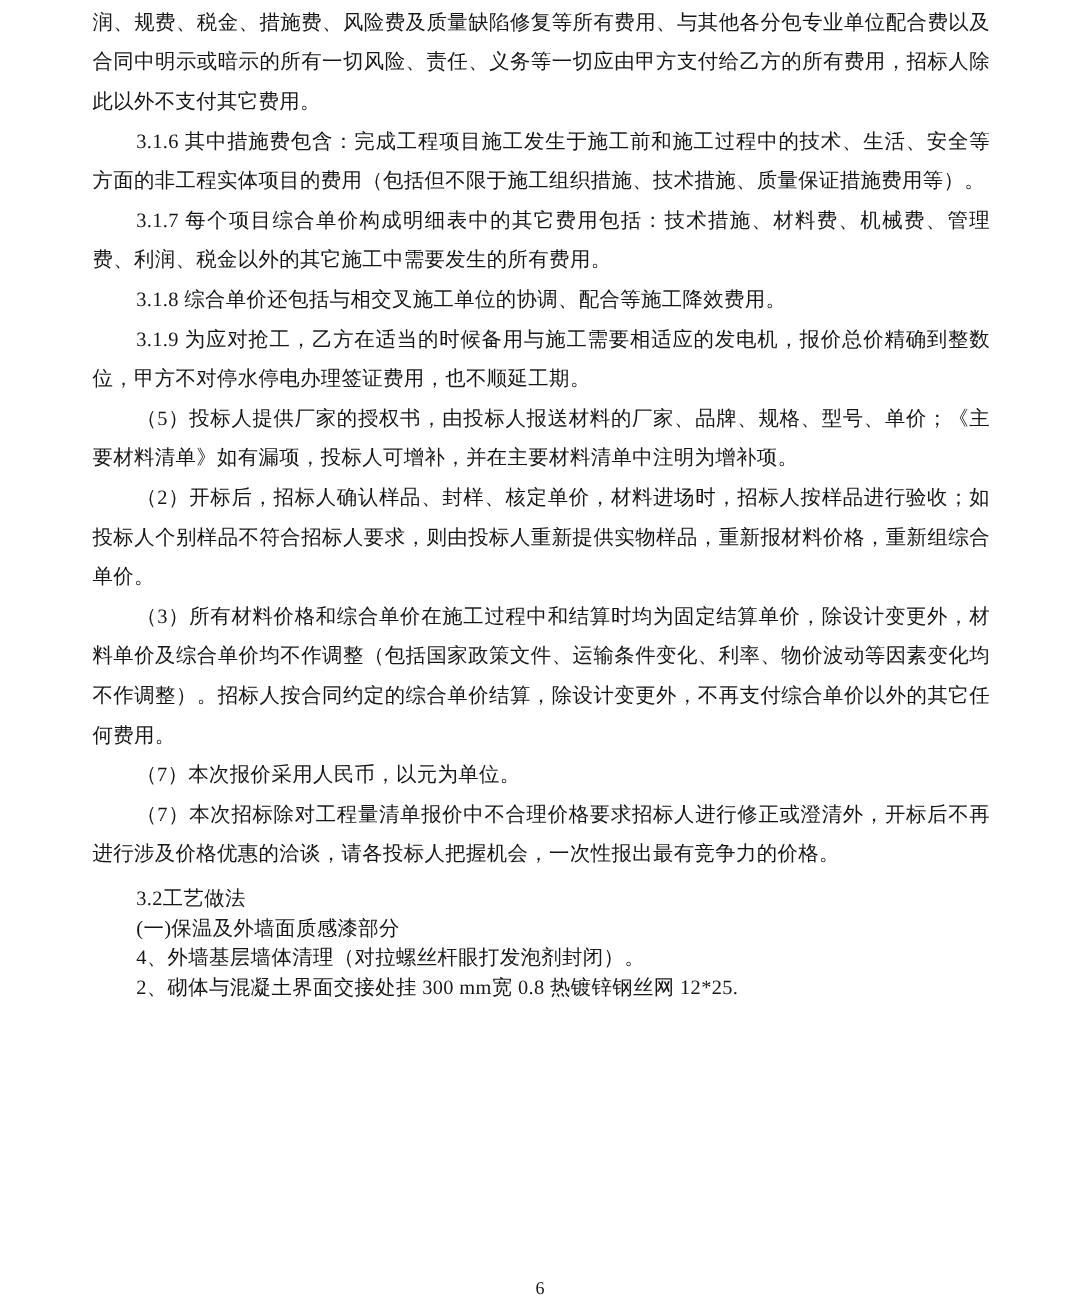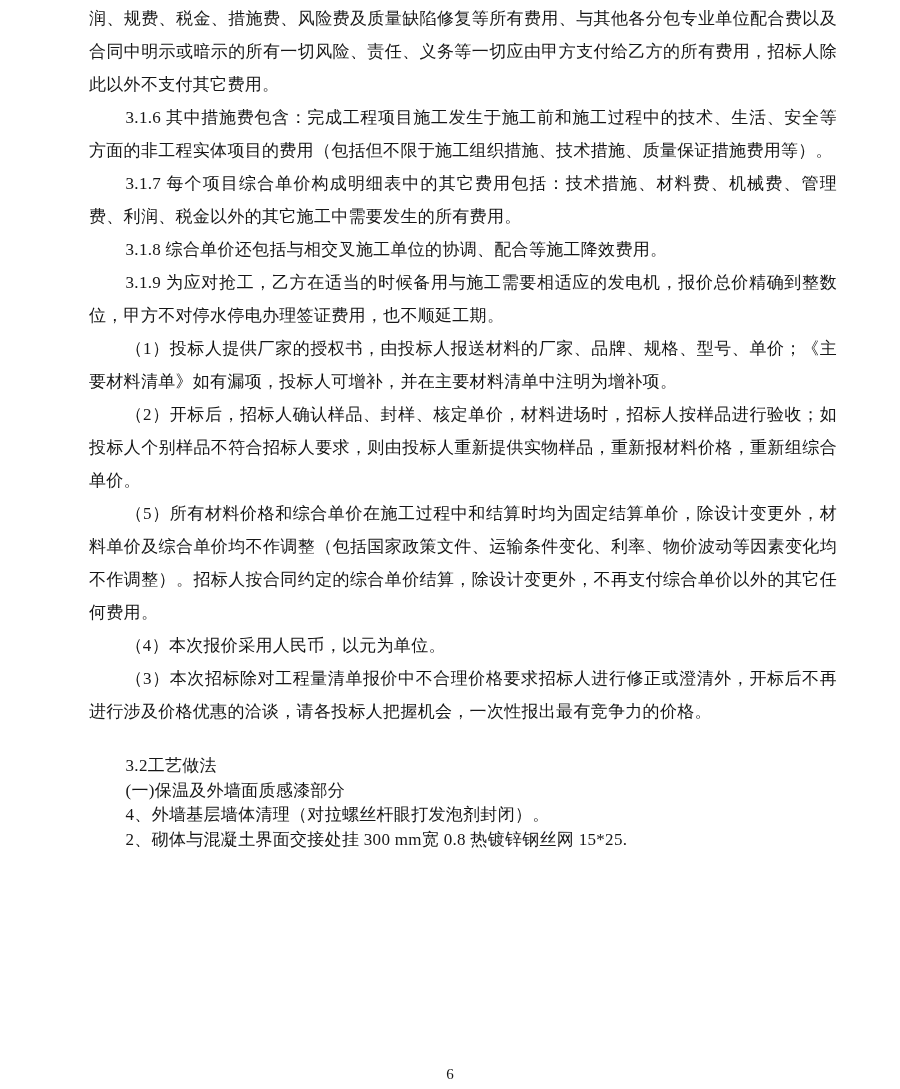--- a/index.html
+++ b/index.html
@@ -11,40 +11,40 @@
     position: relative;
     width: 900px;
     height: 1089px;
     background: #ffffff;
     overflow: hidden;
     font-family: "Liberation Serif", "DejaVu Serif", serif;
     color: #161616;
   }
   .doc-body {
     position: absolute;
-    left: 89px;
+    left: 77px;
     top: 2px;
     width: 748px;
   }
   .para {
     margin: 0;
     font-size: 17px;
     line-height: 33px;
     letter-spacing: 0.3px;
     text-align: justify;
     word-break: break-all;
   }
   .para-indent {
     text-indent: 2.15em;
   }
   .para-tight {
     line-height: 24.5px;
   }
   .para-body + .para-tight {
-    margin-top: 26px;
+    margin-top: 9px;
   }
   .page-footer {
     position: absolute;
     left: 0;
     right: 0;
     bottom: 7px;
     text-align: center;
     font-size: 15px;
     line-height: 16px;
     color: #161616;
@@ -53,24 +53,24 @@
 </head>
 <body>
 
 <div class="doc-page">
   <div class="doc-body" id="doc-body">
       <p class="para para-body">润、规费、税金、措施费、风险费及质量缺陷修复等所有费用、与其他各分包专业单位配合费以及合同中明示或暗示的所有一切风险、责任、义务等一切应由甲方支付给乙方的所有费用，招标人除此以外不支付其它费用。</p>
       <p class="para para-body para-indent">3.1.6 其中措施费包含：完成工程项目施工发生于施工前和施工过程中的技术、生活、安全等方面的非工程实体项目的费用（包括但不限于施工组织措施、技术措施、质量保证措施费用等）。</p>
       <p class="para para-body para-indent">3.1.7 每个项目综合单价构成明细表中的其它费用包括：技术措施、材料费、机械费、管理费、利润、税金以外的其它施工中需要发生的所有费用。</p>
       <p class="para para-body para-indent">3.1.8 综合单价还包括与相交叉施工单位的协调、配合等施工降效费用。</p>
       <p class="para para-body para-indent">3.1.9 为应对抢工，乙方在适当的时候备用与施工需要相适应的发电机，报价总价精确到整数位，甲方不对停水停电办理签证费用，也不顺延工期。</p>
-      <p class="para para-body para-indent">（1）投标人提供厂家的授权书，由投标人报送材料的厂家、品牌、规格、型号、单价；《主要材料清单》如有漏项，投标人可增补，并在主要材料清单中注明为增补项。</p>
+      <p class="para para-body para-indent">（5）投标人提供厂家的授权书，由投标人报送材料的厂家、品牌、规格、型号、单价；《主要材料清单》如有漏项，投标人可增补，并在主要材料清单中注明为增补项。</p>
       <p class="para para-body para-indent">（2）开标后，招标人确认样品、封样、核定单价，材料进场时，招标人按样品进行验收；如投标人个别样品不符合招标人要求，则由投标人重新提供实物样品，重新报材料价格，重新组综合单价。</p>
-      <p class="para para-body para-indent">（5）所有材料价格和综合单价在施工过程中和结算时均为固定结算单价，除设计变更外，材料单价及综合单价均不作调整（包括国家政策文件、运输条件变化、利率、物价波动等因素变化均不作调整）。招标人按合同约定的综合单价结算，除设计变更外，不再支付综合单价以外的其它任何费用。</p>
-      <p class="para para-body para-indent">（4）本次报价采用人民币，以元为单位。</p>
-      <p class="para para-body para-indent">（3）本次招标除对工程量清单报价中不合理价格要求招标人进行修正或澄清外，开标后不再进行涉及价格优惠的洽谈，请各投标人把握机会，一次性报出最有竞争力的价格。</p>
+      <p class="para para-body para-indent">（3）所有材料价格和综合单价在施工过程中和结算时均为固定结算单价，除设计变更外，材料单价及综合单价均不作调整（包括国家政策文件、运输条件变化、利率、物价波动等因素变化均不作调整）。招标人按合同约定的综合单价结算，除设计变更外，不再支付综合单价以外的其它任何费用。</p>
+      <p class="para para-body para-indent">（7）本次报价采用人民币，以元为单位。</p>
+      <p class="para para-body para-indent">（7）本次招标除对工程量清单报价中不合理价格要求招标人进行修正或澄清外，开标后不再进行涉及价格优惠的洽谈，请各投标人把握机会，一次性报出最有竞争力的价格。</p>
       <p class="para para-tight para-indent">3.2工艺做法</p>
       <p class="para para-tight para-indent">(一)保温及外墙面质感漆部分</p>
       <p class="para para-tight para-indent">4、外墙基层墙体清理（对拉螺丝杆眼打发泡剂封闭）。</p>
-      <p class="para para-tight para-indent">2、砌体与混凝土界面交接处挂 300 mm宽 0.8 热镀锌钢丝网 15*25.</p>
+      <p class="para para-tight para-indent">2、砌体与混凝土界面交接处挂 300 mm宽 0.8 热镀锌钢丝网 12*25.</p>
     </div>
   <div class="page-footer">6</div>
 </div>
 
 </body></html>

